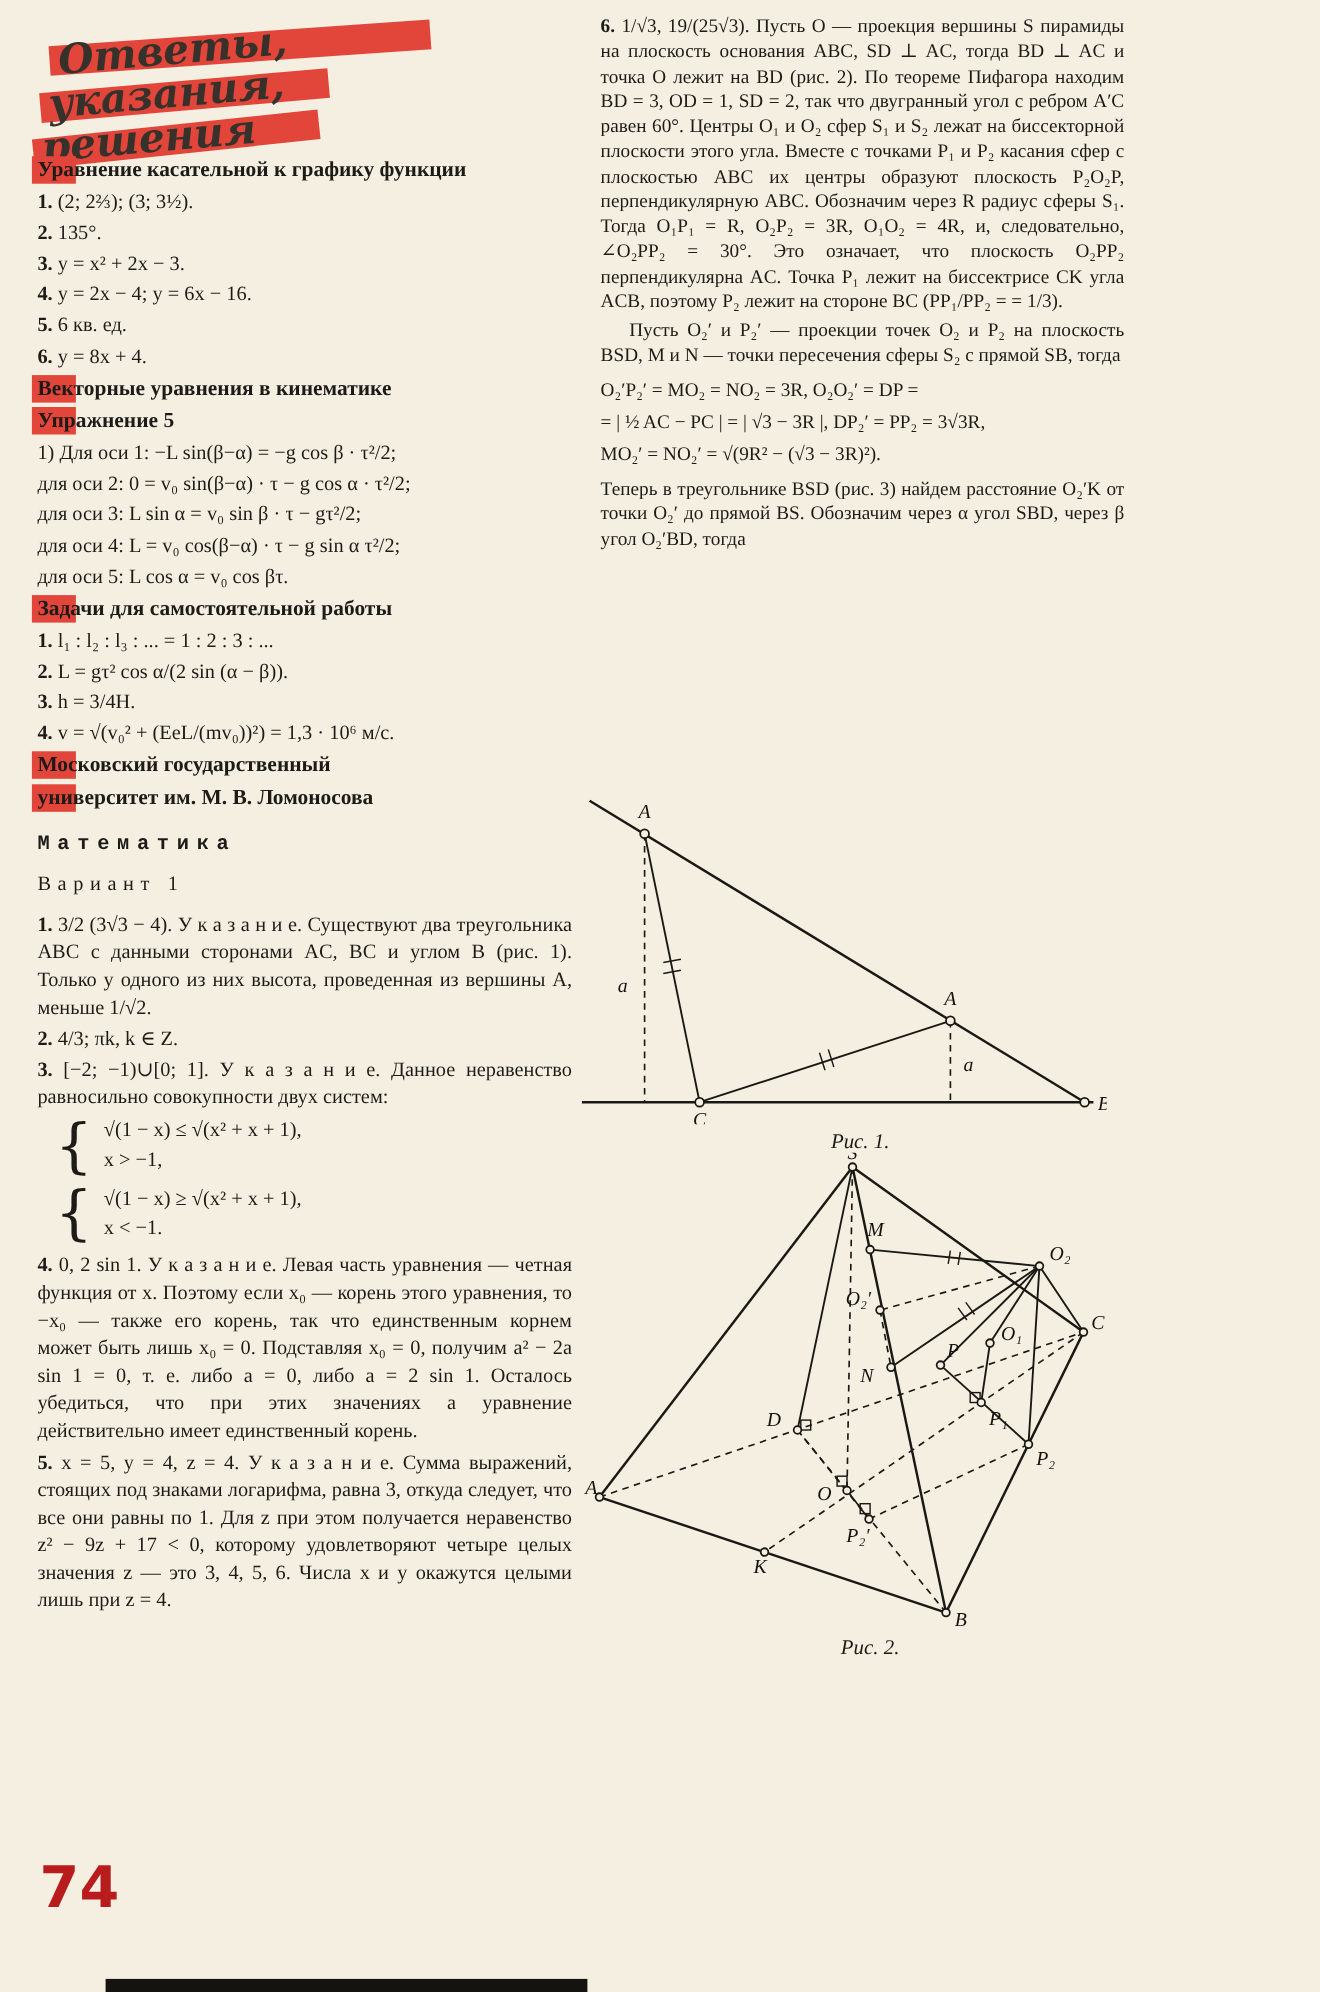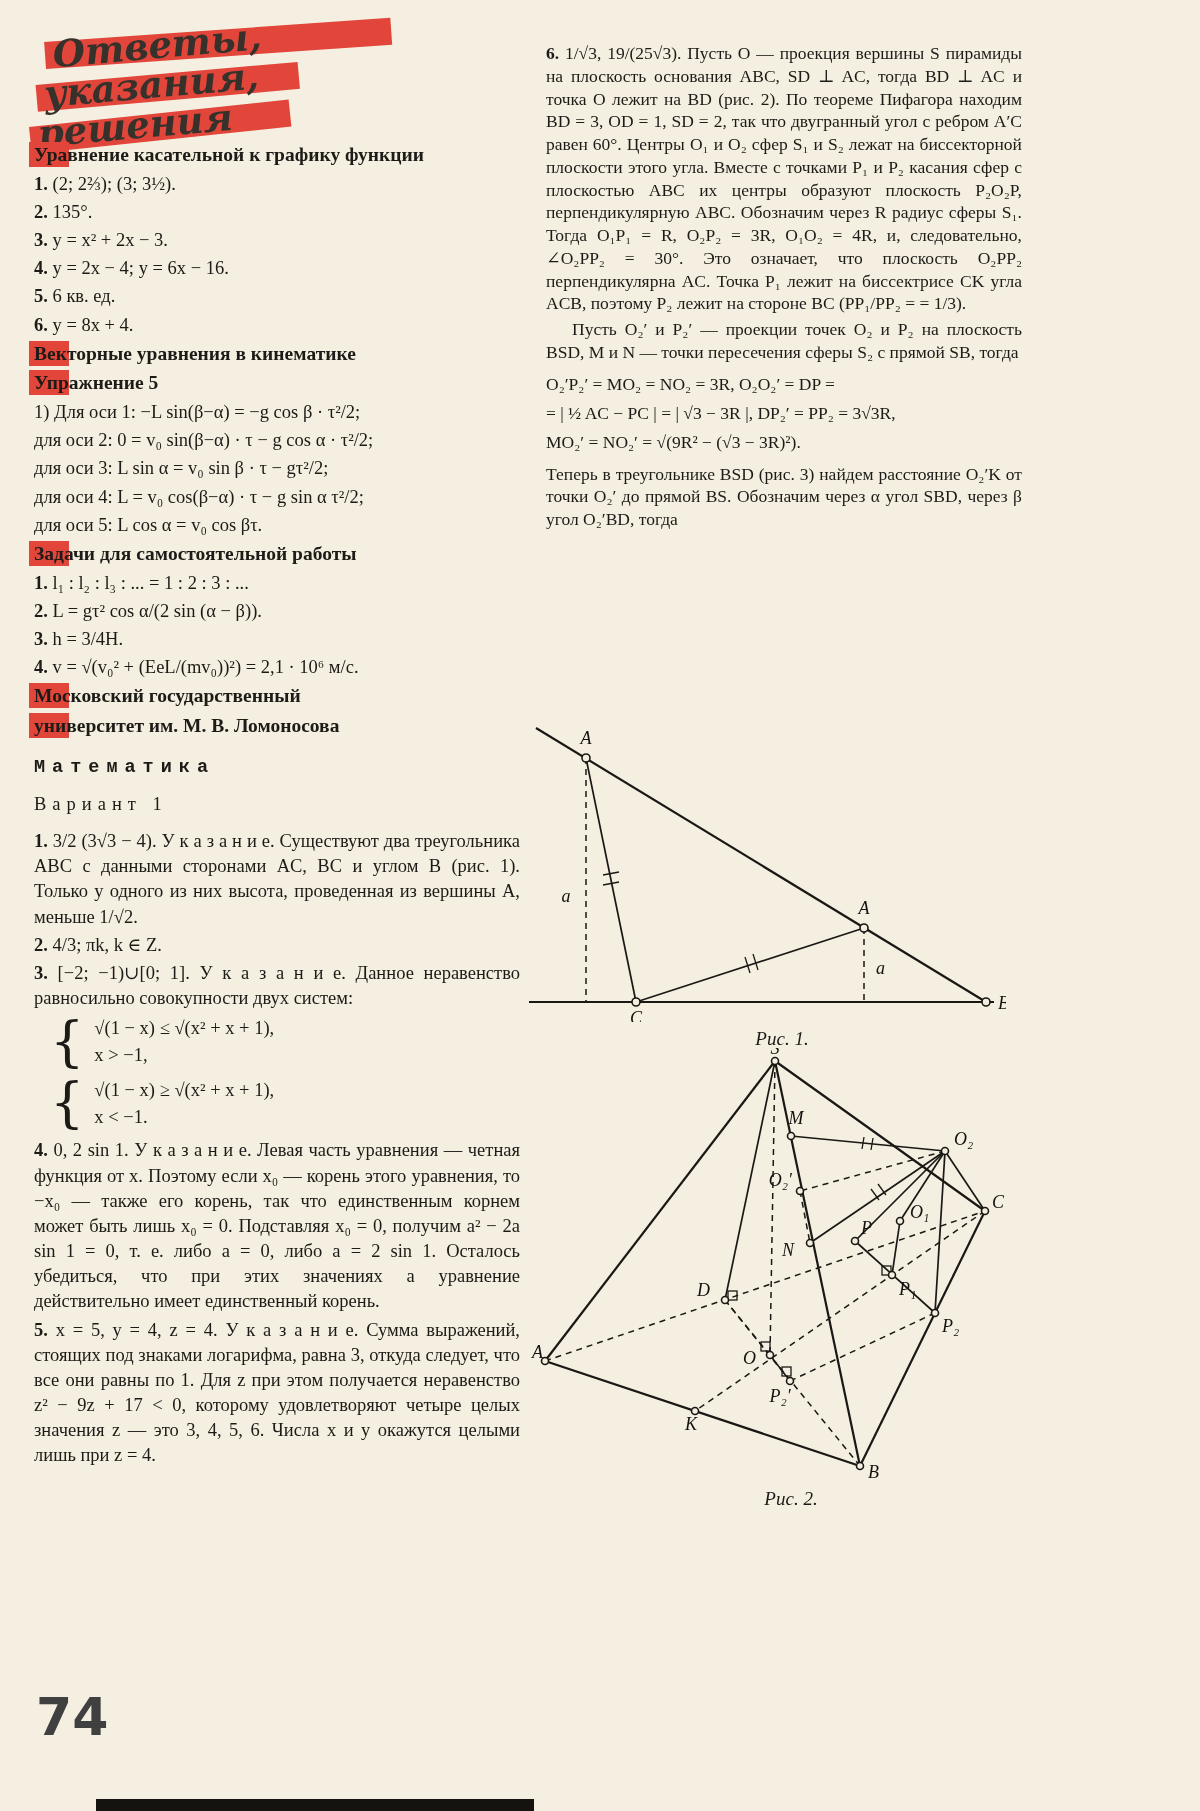--- a/index.html
+++ b/index.html
@@ -5,21 +5,21 @@
   html,body { margin:0; padding:0; background:#777; }
   .page {
     position:relative; width:1200px; height:1811px; margin:0 auto;
     background:#f4efe0; overflow:hidden;
     font-family:"Liberation Serif","DejaVu Serif",serif;
     color:#1d1b17; font-size:18.5px; line-height:1.36;
   }
   p { margin:0; }
   .col { position:absolute; text-align:justify; }
   .left  { left:34px;  top:142px; width:486px; }
-  .right { left:546px; top:42px;  width:476px; font-size:17.5px; line-height:1.3; }
+  .right { left:546px; top:12px;  width:476px; font-size:17.5px; line-height:1.3; }
   .item { margin-bottom:3px; }
   .num { font-weight:bold; }
   h3.hl { font-size:19.5px; margin:0 0 4px; position:relative; font-weight:bold; line-height:1.32; }
   .hl::before { content:""; position:absolute; left:-5px; top:0; width:40px; height:25px; background:#e2453a; }
   .hl > span { position:relative; }
   .mt { margin-top:24px; }
   .spaced-b { font-weight:bold; letter-spacing:7px; margin:16px 0 8px;font-family:Liberation Mono, monospace; }
   .spaced   { letter-spacing:6px; margin:12px 0 12px; }
   .system { display:flex; align-items:center; margin:4px 0 8px 16px; text-align:left; }
   .brace { font-size:54px; font-weight:400; line-height:0.9; margin-right:10px; font-family:"DejaVu Serif",serif; }
@@ -48,21 +48,21 @@
 
   svg { display:block; }
   .edge  { stroke:#1a1814; stroke-width:2.2; fill:none; }
   .aux   { stroke:#1a1814; stroke-width:1.7; fill:none; }
   .dash  { stroke:#1a1814; stroke-width:1.5; fill:none; stroke-dasharray:6 5; }
   .thin  { stroke:#1a1814; stroke-width:1.3; fill:none; }
   .pt    { fill:#f4efe0; stroke:#1a1814; stroke-width:1.6; }
   .lbl   { font-family:"Liberation Serif","DejaVu Serif",serif; font-style:italic; font-size:18px; fill:#14120f; }
 
   .page-number { position:absolute; left:36px; top:1682px; font-size:52px; font-weight:bold;
-                 font-family:"DejaVu Sans","Liberation Sans",sans-serif; color:#404040; }
+                 font-family:"DejaVu Sans","Liberation Sans",sans-serif; color:#b91c1c; }
   .bottom-bar { position:absolute; left:96px; top:1799px; width:438px; height:12px; background:#15130f; }
 </style>
 </head>
 <body>
 
 <div class="page">
 
   <div class="script-title">
     <div class="script-line sl1"><span>Ответы,</span></div>
     <div class="script-line sl2"><span>указания,</span></div>
@@ -84,21 +84,21 @@
     <p class="item">1) Для оси 1:  −L sin(β−α) = −g cos β · τ²/2;</p>
     <p class="item">для оси 2:  0 = v₀ sin(β−α) · τ − g cos α · τ²/2;</p>
     <p class="item">для оси 3:  L sin α = v₀ sin β · τ − gτ²/2;</p>
     <p class="item">для оси 4:  L = v₀ cos(β−α) · τ − g sin α τ²/2;</p>
     <p class="item">для оси 5:  L cos α = v₀ cos βτ.</p>
 
     <h3 class="hl mt"><span>Задачи для самостоятельной работы</span></h3>
     <p class="item"><span class="num">1.</span> <span>l₁ : l₂ : l₃ : ... = 1 : 2 : 3 : ...</span></p>
     <p class="item"><span class="num">2.</span> <span>L = gτ² cos α/(2 sin (α − β)).</span></p>
     <p class="item"><span class="num">3.</span> <span>h = 3/4H.</span></p>
-    <p class="item"><span class="num">4.</span> <span>v = √(v₀² + (EeL/(mv₀))²) = 2,1 · 10⁶ м/с.</span></p>
+    <p class="item"><span class="num">4.</span> <span>v = √(v₀² + (EeL/(mv₀))²) = 1,3 · 10⁶ м/с.</span></p>
 
     <h3 class="hl mt"><span>Московский государственный</span></h3>
     <h3 class="hl"><span>университет им. М. В. Ломоносова</span></h3>
     <p class="spaced-b">Математика</p>
     <p class="spaced">Вариант 1</p>
 
     <p class="item"><span class="num">1.</span> <span>3/2 (3√3 − 4). У к а з а н и е. Существуют два треугольника ABC с данными сторонами AC, BC и углом B (рис. 1). Только у одного из них высота, проведенная из вершины A, меньше 1/√2.</span></p>
     <p class="item"><span class="num">2.</span> <span>4/3;  πk,  k ∈ Z.</span></p>
     <p class="item"><span class="num">3.</span> <span>[−2; −1)∪[0; 1]. У к а з а н и е. Данное неравенство равносильно совокупности двух систем:</span></p>
 

